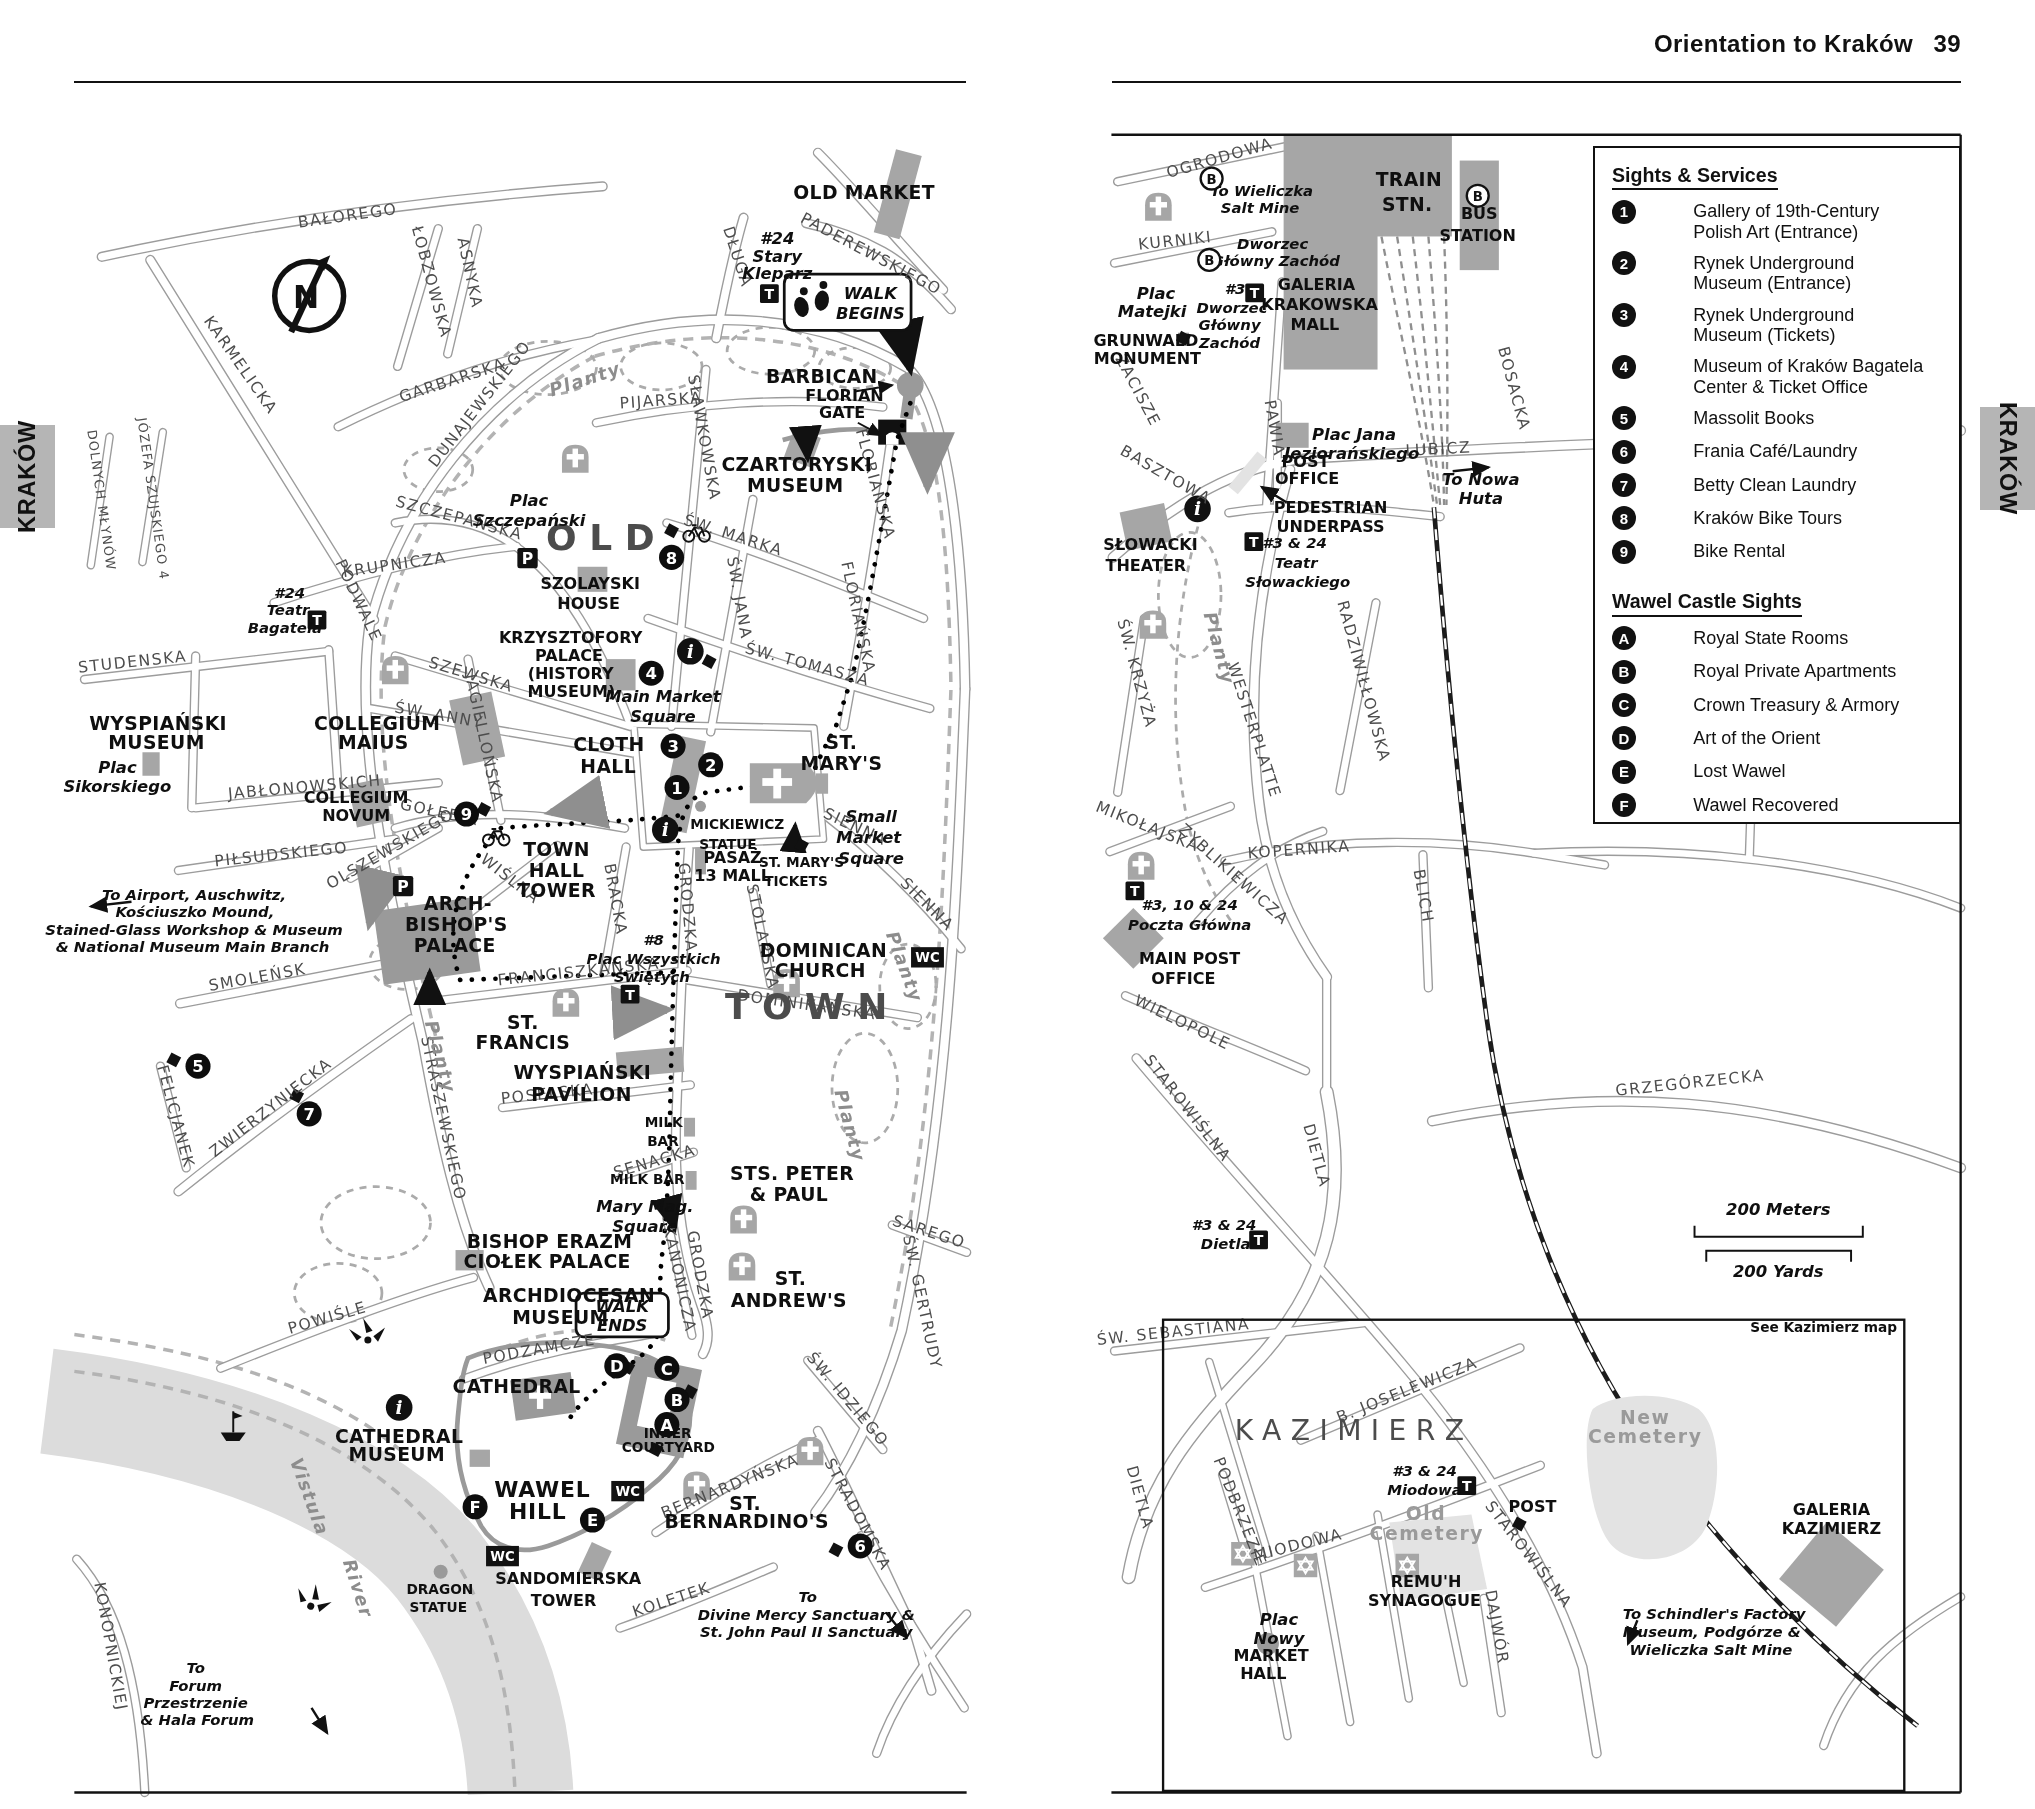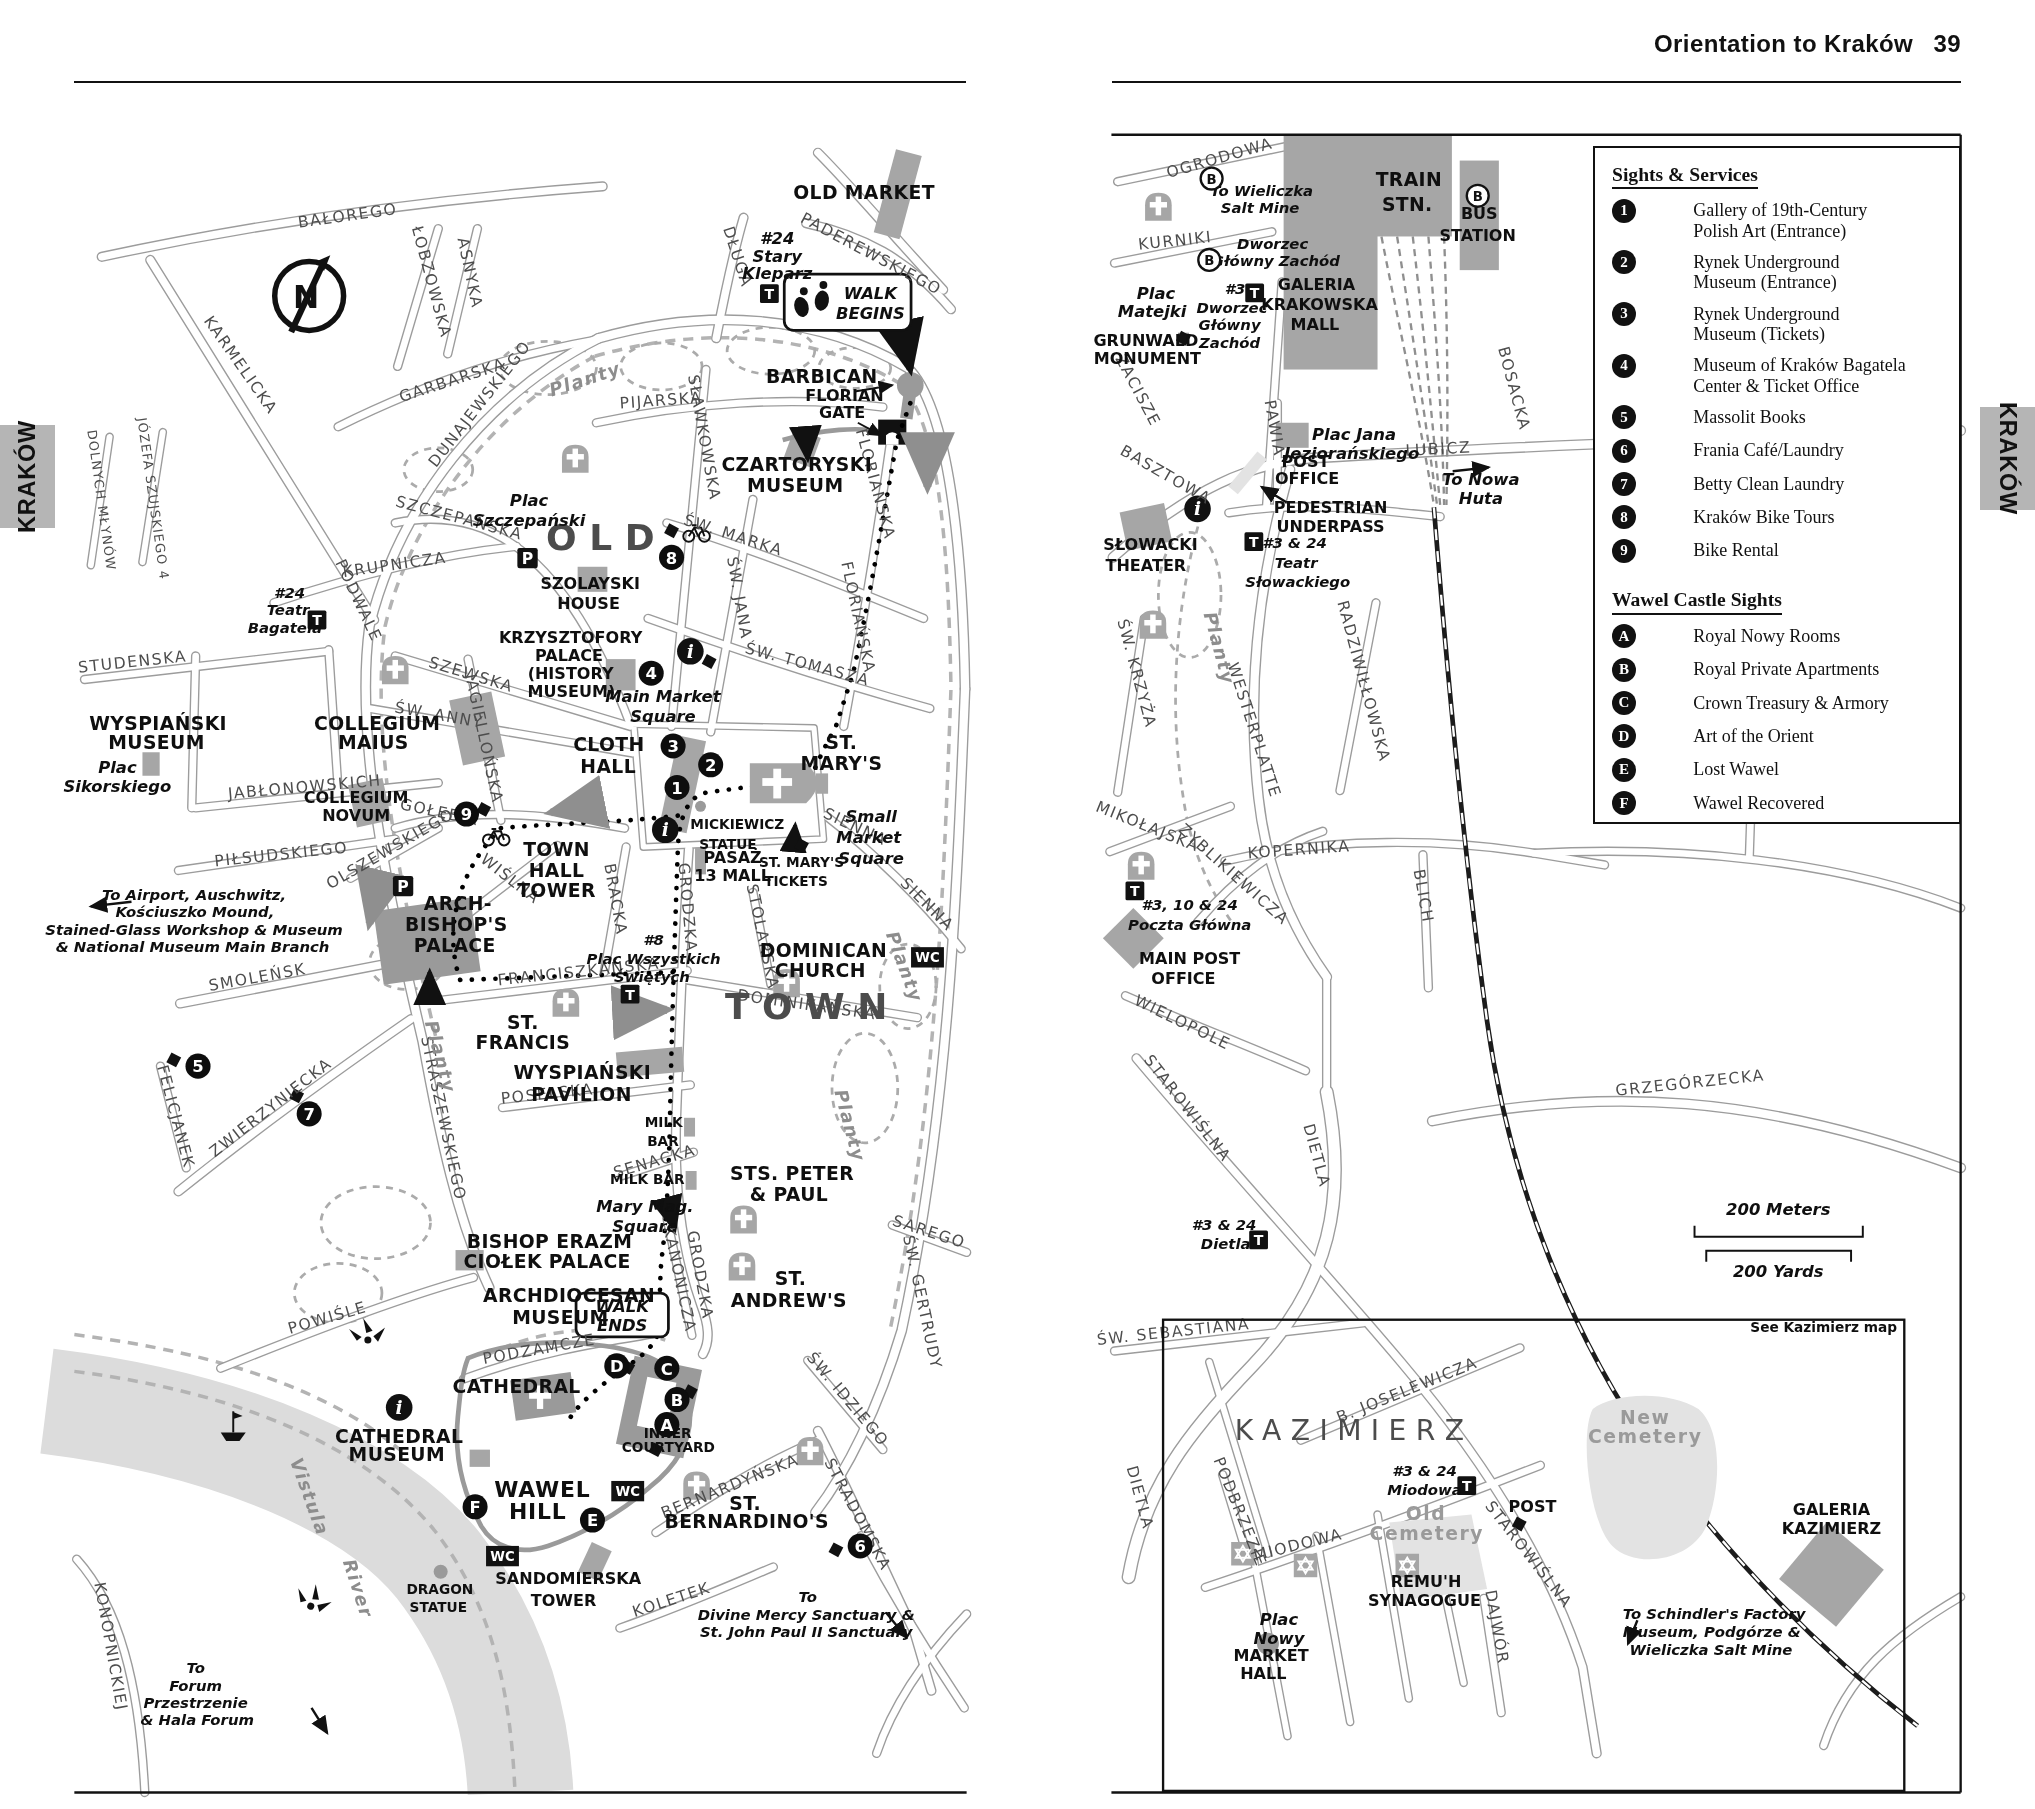--- a/index.html
+++ b/index.html
@@ -50,21 +50,21 @@
   .wall {fill:none;stroke:#9a9a9a;stroke-width:6;}
   .railb{fill:none;stroke:#1c1c1c;stroke-width:6;}
   .railw{fill:none;stroke:#fff;stroke-width:3;stroke-dasharray:14 14;}
   .track{fill:none;stroke:#8f8f8f;stroke-width:3;stroke-dasharray:9 7;}
   .bldg{fill:#a6a6a6;stroke:none;}
   .bldgd{fill:#9a9a9a;}
   .blob{fill:#e3e3e3;}
   .brd{stroke:#111;stroke-width:3;fill:none;}
   
   .legend{position:absolute;left:1593px;top:146px;width:368px;height:678px;border:2.3px solid #111;
-      box-sizing:border-box;background:#fff;padding:15.7px 0 0 17px;font-family:Liberation Serif, serif;}
+      box-sizing:border-box;background:#fff;padding:15.7px 0 0 17px;font-family:Liberation Sans, sans-serif;}
   .leg-title{font-size:19.6px;font-weight:bold;color:#111;border-bottom:2px solid #111;
       display:inline-block;padding-bottom:1.6px;margin-bottom:9.4px;}
   .leg-item{display:flex;align-items:flex-start;margin-bottom:9.4px;padding-right:7.8px;}
   .leg-badge{width:24px;height:24px;border-radius:50%;background:#111;color:#fff;flex:0 0 24px;
       display:flex;align-items:center;justify-content:center;font-size:15px;font-weight:bold;margin-right:10.2px;}
   .leg-lines{font-size:18px;color:#111;line-height:1.13;padding-top:1.6px;margin-left:47px;}
   .leg-gap{height:17px;}
 </style>
 </head>
 <body>
@@ -1008,21 +1008,21 @@
             <div>Kraków Bike Tours</div>
           </div>
         </div><div class="leg-item">
           <div class="leg-badge">9</div>
           <div class="leg-lines">
             <div>Bike Rental</div>
           </div>
         </div><div class="leg-gap"></div><div class="leg-title">Wawel Castle Sights</div><div class="leg-item">
           <div class="leg-badge">A</div>
           <div class="leg-lines">
-            <div>Royal Nowy Rooms</div>
+            <div>Royal State Rooms</div>
           </div>
         </div><div class="leg-item">
           <div class="leg-badge">B</div>
           <div class="leg-lines">
             <div>Royal Private Apartments</div>
           </div>
         </div><div class="leg-item">
           <div class="leg-badge">C</div>
           <div class="leg-lines">
             <div>Crown Treasury &amp; Armory</div>

